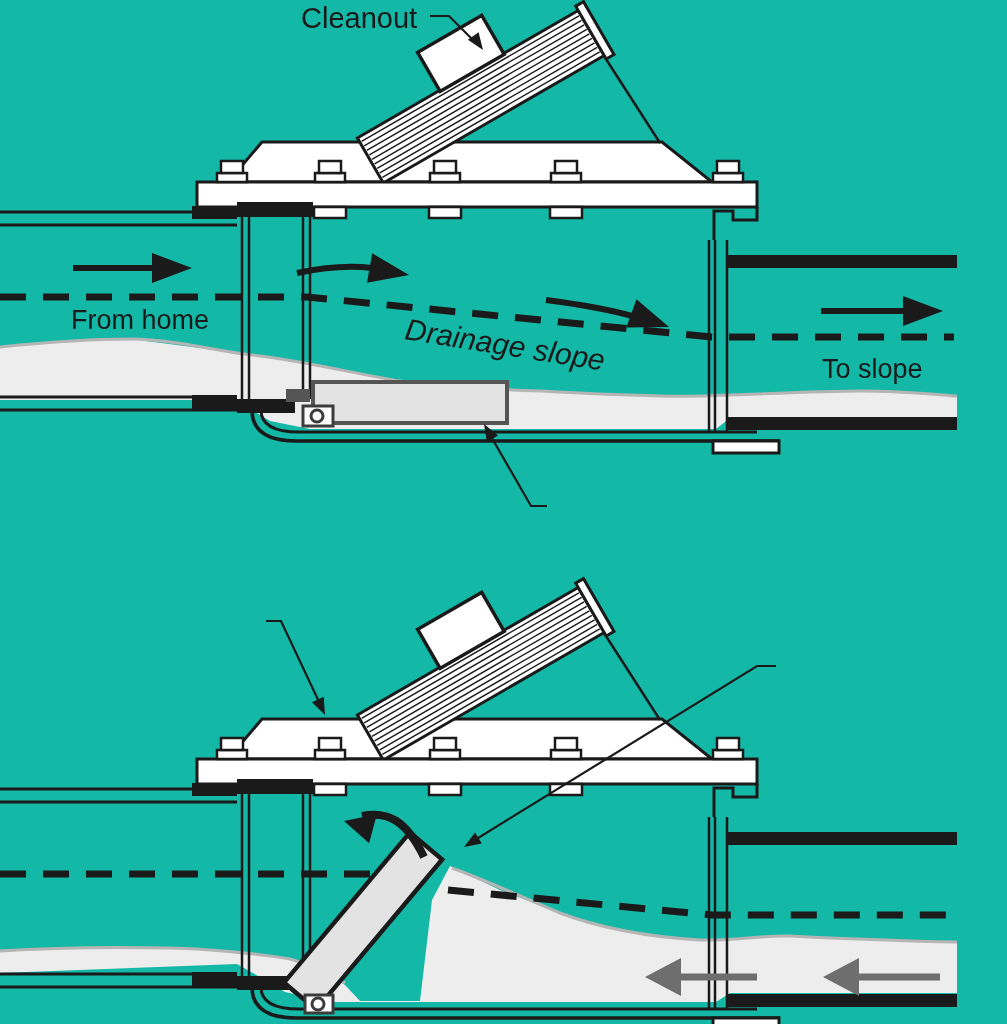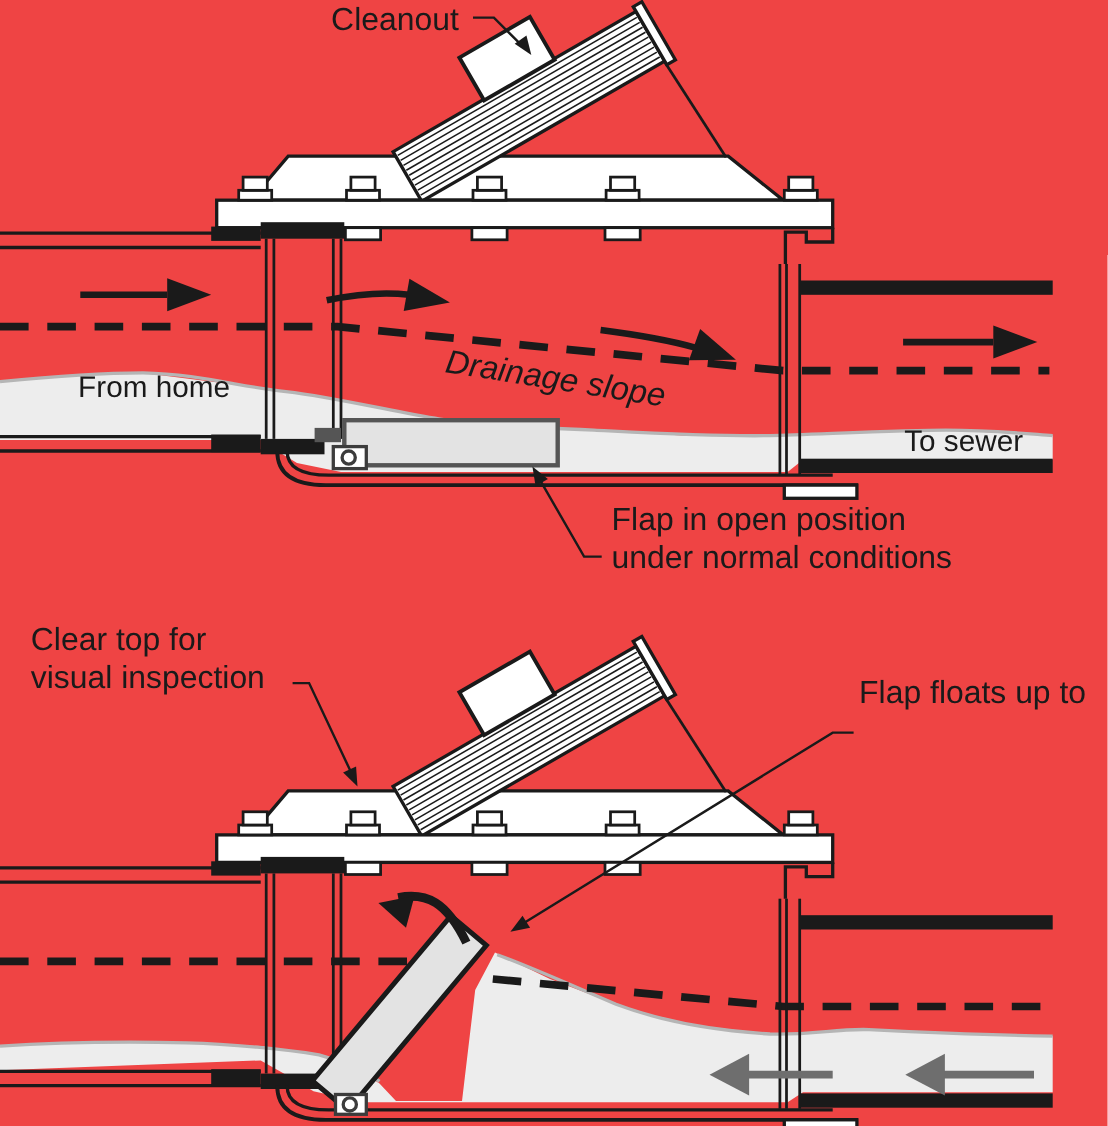--- a/index.html
+++ b/index.html
@@ -1,22 +1,22 @@
 <!DOCTYPE html>
 <html><head>
 <meta charset="utf-8">
 <style>
   html,body{margin:0;padding:0;background:#fff;}
   .stage{
-    position:relative;width:1007px;height:1024px;background:#ef4444;overflow:hidden;
+    position:relative;width:1007px;height:1024px;background:#14b8a6;overflow:hidden;
     font-family:"Liberation Sans", sans-serif;color:#1a1a1a;
   }
   .stage svg{position:absolute;left:0;top:0;}
   .lbl{position:absolute;white-space:nowrap;font-size:29px;line-height:34px;color:#1a1a1a;}
-  .lbl.small{font-size:27px;margin-top:32px;}
+  .lbl.small{font-size:27px;}
   .lbl.italic{font-style:italic;font-size:30px;}
   .lbl.gray-ink{color:#2b2b2b;}
 </style>
 </head>
 <body>
 
 <div class="stage">
 
   <svg id="diagram-svg" width="1007" height="1024" viewBox="0 0 1007 1024">
       <g>
@@ -186,29 +186,20 @@
         </g>
       </g>
     </svg>
 
   <div class="lbl" style="left:301px;top:1px;">Cleanout</div>
 
   <div class="lbl small" style="left:71px;top:303px;">From home</div>
 
   <div class="lbl italic" style="left:505px;top:345px;transform:translate(-50%,-50%) rotate(9deg);">Drainage slope</div>
 
-  <div class="lbl small" style="left:822px;top:352px;">To sewer</div>
-
-  <div class="lbl" style="left:556px;top:456px;">
-    <div>Flap in open position</div>
-    <div>under normal conditions</div>
+  <div class="lbl small" style="left:822px;top:352px;">To slope</div>
+
+
+
+  <div class="lbl" style="left:781px;top:613px;">
   </div>
 
-  <div class="lbl" style="left:28px;top:565px;">
-    <div>Clear top for</div>
-    <div>visual inspection</div>
-  </div>
-
-  <div class="lbl" style="left:781px;top:613px;">
-    <div>Flap floats up to</div>
-  </div>
-
 </div>
 
 </body></html>

